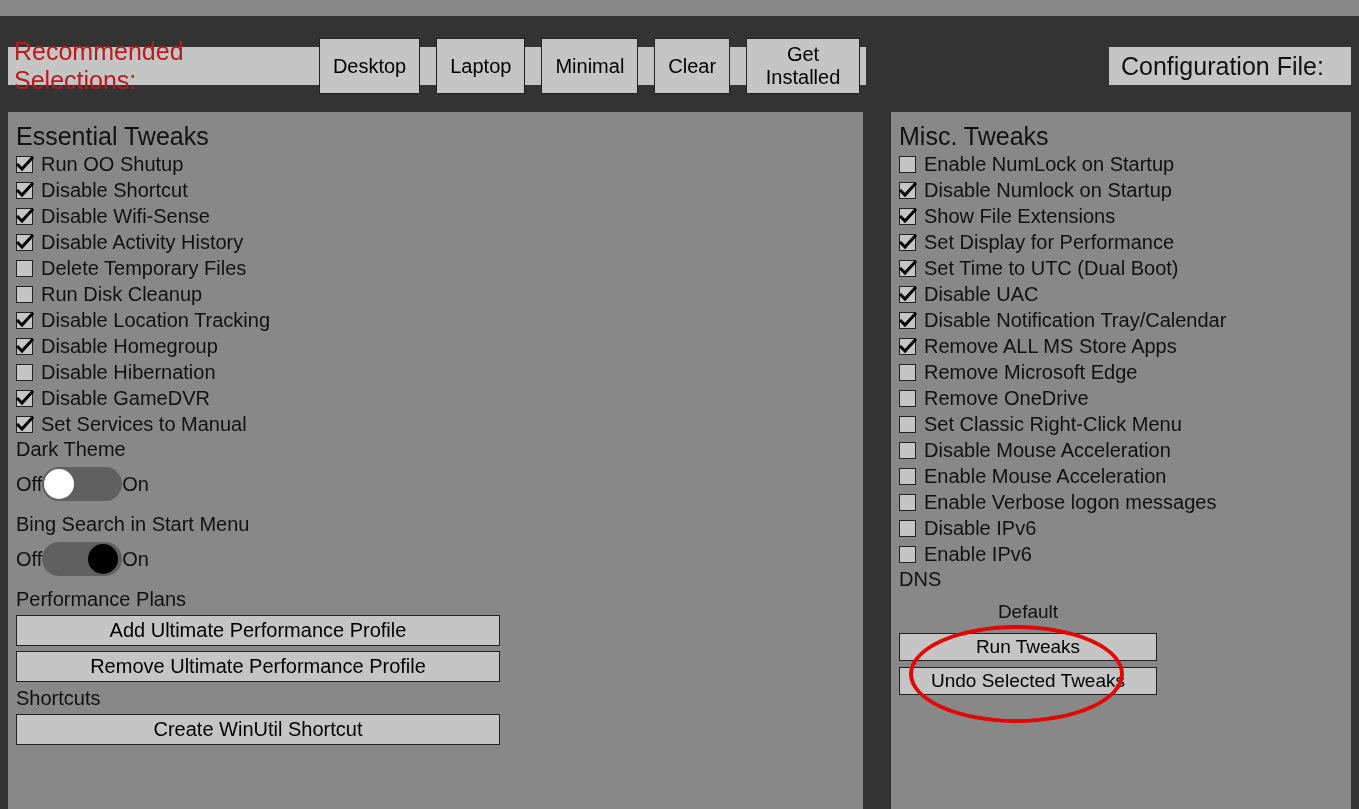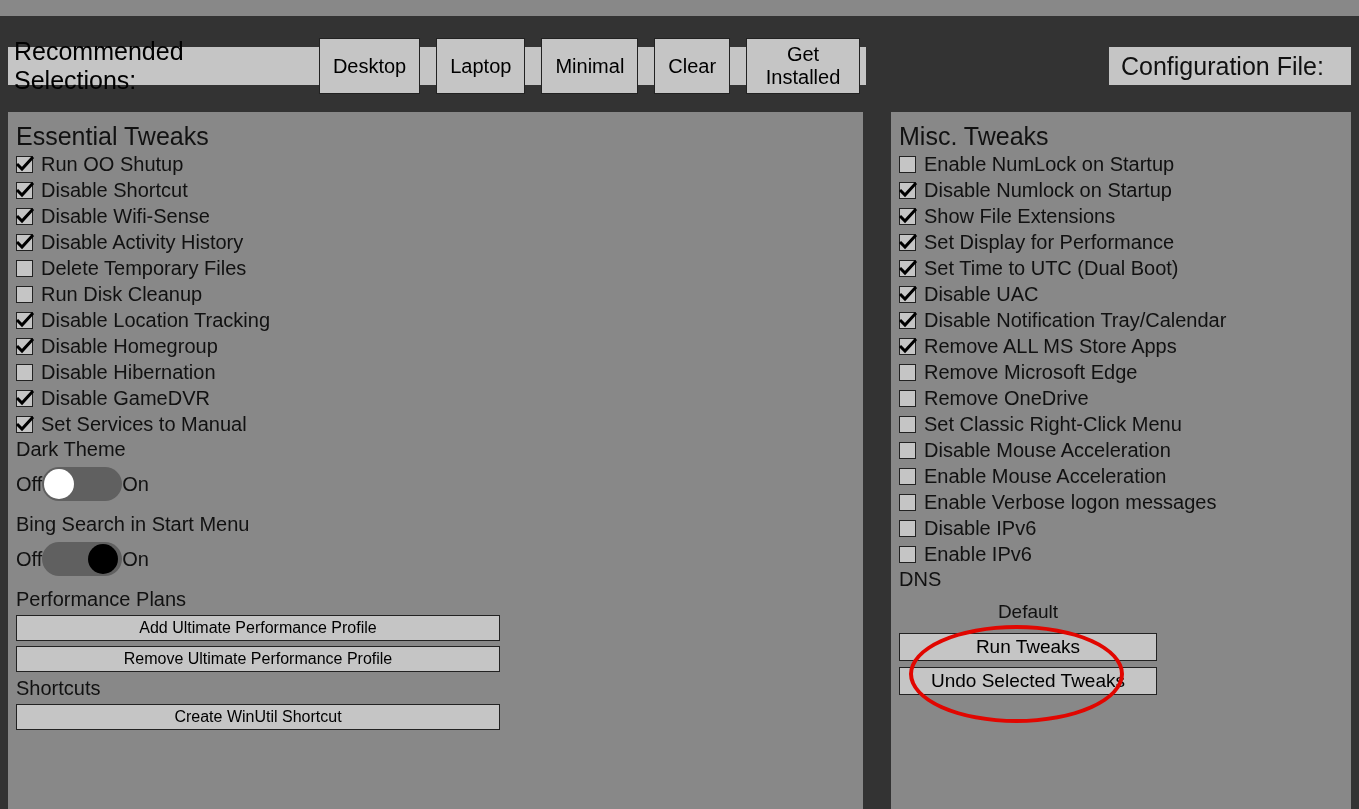--- a/index.html
+++ b/index.html
@@ -29,21 +29,21 @@
   display: flex;
   align-items: center;
   background: #c5c5c5;
   height: 38px;
   padding-left: 6px;
   padding-right: 6px;
   width: 858px;
 }
 .toolbar-title {
   font-size: 25px;
-  color: #000000;
+  color: #b91c1c;
 }
 .toolbar-btns {
   display: flex;
   gap: 16px;
   margin-left: 20px;
 }
 .btn {
   background: #c5c5c5;
   border: 1px solid #222;
   font-size: 20px;
@@ -113,21 +113,21 @@
   background: #606060; display: inline-block; position: relative;
 }
 .toggle.off .knob { left: 2px; background: #fff; }
 .toggle.on .knob { left: 46px; background: #000; }
 .knob {
   position: absolute; top: 2px; width: 30px; height: 30px;
   border-radius: 50%;
 }
 .action-btn {
   width: 484px; background: #c5c5c5; border: 1px solid #222;
-  font-size: 16px; padding: 3px 0; text-align: center; cursor: pointer;
+  font-size: 20px; padding: 3px 0; text-align: center; cursor: pointer;
   margin-bottom: 5px;
 }
 .action-btn-sm {
   width: 258px; background: #c5c5c5; border: 1px solid #222;
   font-size: 19px; padding: 2px 0; text-align: center; cursor: pointer;
   margin-bottom: 6px;
 }
 .dns-default {
   width: 258px; text-align: center; font-size: 19px; color: #111;
   margin-bottom: 6px; padding: 4px 0;

